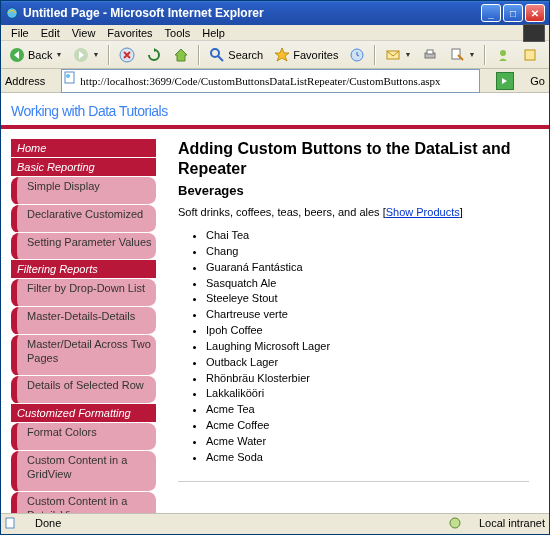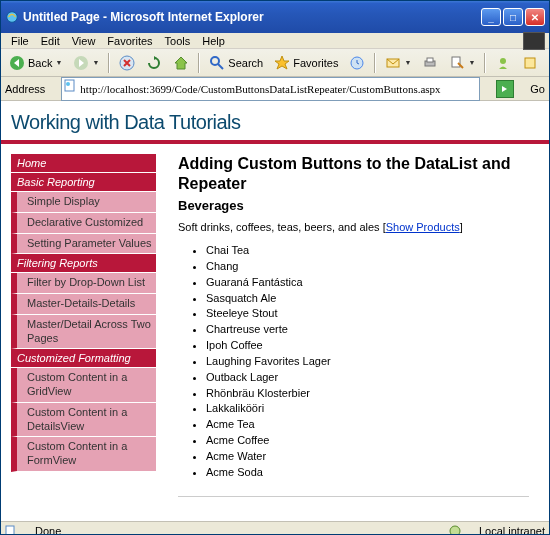--- a/index.html
+++ b/index.html
@@ -8,21 +8,21 @@
     padding: 0;
     font-family: Tahoma, Verdana, sans-serif;
     font-size: 11px;
     background: #ece9d8;
     width: 550px;
     height: 535px;
     overflow: hidden;
     border: 1px solid #003c74;
   }
   .titlebar {
-    height: 32px;
+    height: 24px;
     background: linear-gradient(to bottom, #3b77d6 0%, #2a5fc7 8%, #2657b8 40%, #1f4ba8 100%);
     color: #fff;
     display: flex;
     align-items: center;
     padding: 0 4px;
     font-size: 12px;
   }
   .titlebar .ie-icon {
     width: 14px; height: 14px; margin-right: 4px;
     display: inline-block;
@@ -95,38 +95,38 @@
     padding:0 4px; font-size:11px; justify-content:space-between;
   }
   .status-zone { display:flex; align-items:center; gap:18px; }
   .zone-icon { width:12px; height:12px; display:inline-block; }
   .page-header {
     border-bottom: 4px solid #b8173a;
     padding: 4px 10px 0 10px;
   }
   .page-header h1 {
     font-family: Verdana, sans-serif;
-    font-size: 20px;
+    font-size: 14px;
     font-weight: normal;
     margin: 6px 0;
-    color: #0c4a6e;
+    color: #3b82f6;
     letter-spacing: -0.5px;
   }
   .page-body { display:flex; padding:10px 10px 0 10px; }
   .sidebar { width:145px; flex-shrink:0; }
   .sidebar div { font-family: Verdana, sans-serif; font-size:11px; }
   .nav-hdr {
     background:#b8173a; color:#fff; padding:3px 6px; border-bottom:1px solid #fff;
     cursor:pointer;
     font-style:italic;
   }
   .nav-item {
-    background:#e5a2b4; color:#333; padding:3px 4px 3px 10px;
+    background:#e5a2b4; color:#333; padding:3px 4px 10px 10px;
     border-bottom:1px solid #fff; border-left:6px solid #b8173a;
-    cursor:pointer; line-height:1.25;
+    cursor:pointer; line-height:1.25;border-radius:8px;
   }
   .main {
     padding: 0 10px 10px 22px; flex:1;
     font-family: Verdana, sans-serif;
   }
   .main h2 { font-size:16px; margin:0 0 4px 0; color:#000; line-height:1.25; }
   .main h3 { font-size:13px; margin:0 0 8px 0; }
   .main p { font-size:11px; margin:0 0 10px 0; }
   .show-link { color:#0033cc; text-decoration:underline; cursor:pointer; }
   .main ul { margin:4px 0 16px 28px; padding:0; font-size:11px; }
@@ -281,40 +281,42 @@
     <div class="sidebar" id="sidebar-nav">
         <div class="nav-hdr">Home</div>
         <div class="nav-hdr">Basic Reporting</div>
         <div class="nav-item">Simple Display</div>
         <div class="nav-item">Declarative Customized</div>
         <div class="nav-item">Setting Parameter Values</div>
         <div class="nav-hdr">Filtering Reports</div>
         <div class="nav-item">Filter by Drop-Down List</div>
         <div class="nav-item">Master-Details-Details</div>
         <div class="nav-item">Master/Detail Across Two Pages</div>
+        <div class="nav-item">Details of Selected Row</div>
         <div class="nav-hdr">Customized Formatting</div>
+        <div class="nav-item">Format Colors</div>
         <div class="nav-item">Custom Content in a GridView</div>
         <div class="nav-item">Custom Content in a DetailsView</div>
         <div class="nav-item">Custom Content in a FormView</div>
       </div>
     <div class="main">
       <h2>Adding Custom Buttons to the DataList and Repeater</h2>
       <h3>Beverages</h3>
       <p>
         <span>Soft drinks, coffees, teas, beers, and ales [</span><span class="show-link">Show Products</span><span>]</span>
       </p>
       <ul id="product-list">
           <li>Chai Tea</li>
           <li>Chang</li>
           <li>Guaraná Fantástica</li>
           <li>Sasquatch Ale</li>
           <li>Steeleye Stout</li>
           <li>Chartreuse verte</li>
           <li>Ipoh Coffee</li>
-          <li>Laughing Favorites Lager</li>
+          <li>Laughing Microsoft Lager</li>
           <li>Outback Lager</li>
           <li>Rhönbräu Klosterbier</li>
           <li>Lakkalikööri</li>
           <li>Acme Tea</li>
           <li>Acme Coffee</li>
           <li>Acme Water</li>
           <li>Acme Soda</li>
         </ul>
       <div class="hr"></div>
 

